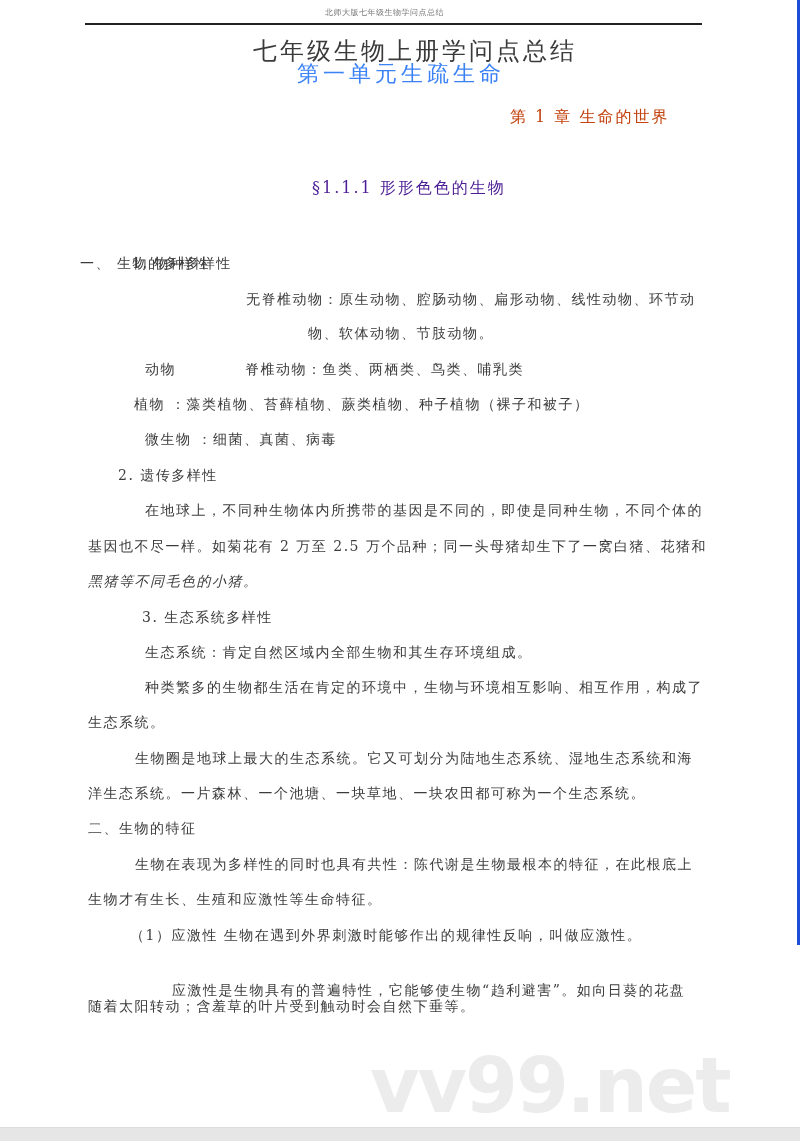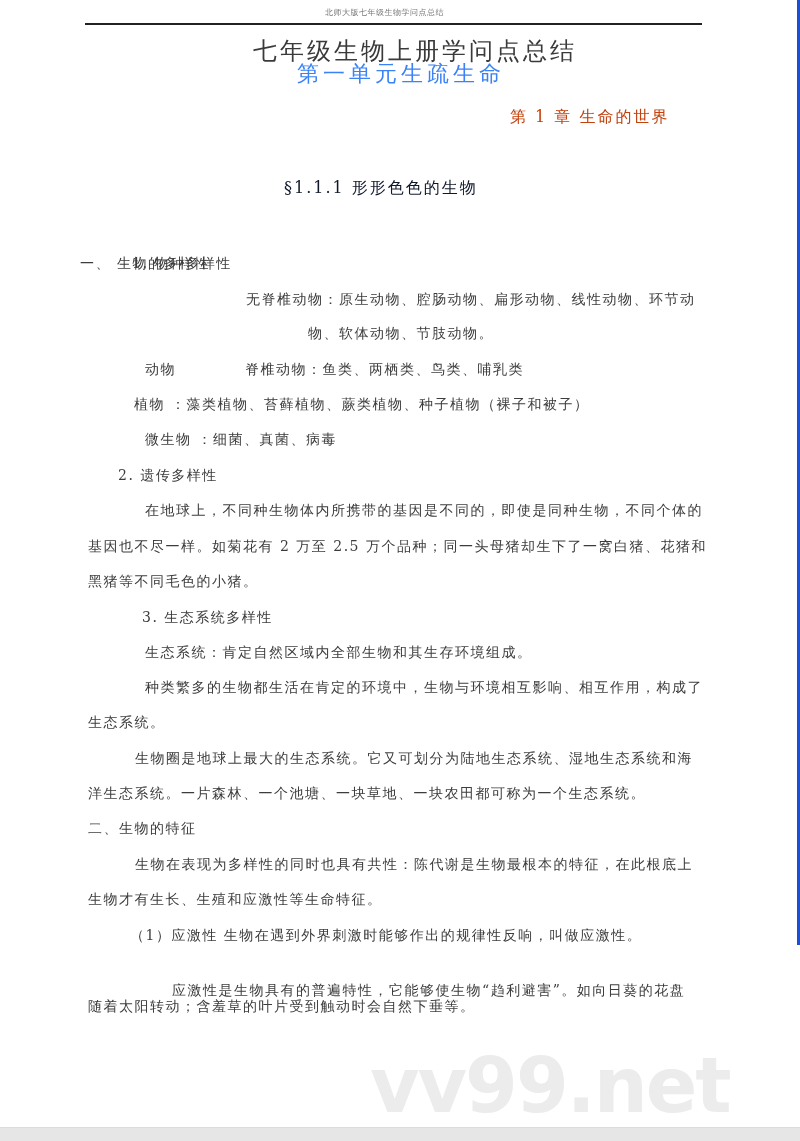--- a/index.html
+++ b/index.html
@@ -8,21 +8,21 @@
     font-family: "DejaVu Serif", "Liberation Serif", serif; color: #333333;
   }
   .page { position: absolute; left: 0; top: 0; width: 797px; height: 945px; background: #ffffff; border-right: 3px solid #1d4ed8; }
   .bottom-strip { position: absolute; left: 0; top: 1127px; width: 800px; height: 14px; background: #e6e6e6; border-top: 1px solid #dcdcdc; }
   .running-header { position: absolute; top: 7px; left: 325px; font-size: 8px; color: #777; letter-spacing: 0.5px; white-space: nowrap; }
   .header-rule { position: absolute; top: 23px; left: 85px; width: 617px; height: 2px; background: #222; }
   .abs { position: absolute; white-space: nowrap; }
   .title-main { top: 24px; left: 253px; font-size: 24px; letter-spacing: 3px; color: #3a3a3a; margin-top: 11px; }
   .title-unit { top: 59px; left: 297px; font-size: 22px; letter-spacing: 4px; color: #3b82f6; }
   .chapter { top: 107px; left: 510px; font-size: 16px; letter-spacing: 2px; color: #c2410c; }
-  .section { top: 178px; left: 284px; font-size: 16px; letter-spacing: 2px; color: #0f172a; }
+  .section { top: 178px; left: 312px; font-size: 16px; letter-spacing: 2px; color: #4c1d95; }
   .t { font-size: 14px; letter-spacing: 1.5px; color: #3c3c3c; }
   .watermark {
     position: absolute; left: 370px; top: 995px; font-family: "DejaVu Sans", sans-serif; font-weight: bold;
     font-size: 76px; color: #ececec; letter-spacing: -2px; white-space: nowrap; margin-top: 46px;
   }
 </style>
 </head>
 <body>
 
 <div class="page">
@@ -39,21 +39,21 @@
   <div class="abs t" style="top:291px;left:246px;">无脊椎动物：原生动物、腔肠动物、扁形动物、线性动物、环节动</div>
   <div class="abs t" style="top:325px;left:308px;">物、软体动物、节肢动物。</div>
   <div class="abs t" style="top:361px;left:145px;">动物</div>
   <div class="abs t" style="top:361px;left:245px;">脊椎动物：鱼类、两栖类、鸟类、哺乳类</div>
   <div class="abs t" style="top:396px;left:134px;text-align:right;">植物 ：藻类植物、苔藓植物、蕨类植物、种子植物（裸子和被子）</div>
   <div class="abs t" style="top:431px;left:145px;">微生物 ：细菌、真菌、病毒</div>
 
   <div class="abs t" style="top:467px;left:118px;">2.  遗传多样性</div>
   <div class="abs t" style="top:502px;left:145px;">在地球上，不同种生物体内所携带的基因是不同的，即使是同种生物，不同个体的</div>
   <div class="abs t" style="top:538px;left:88px;">基因也不尽一样。如菊花有 2 万至 2.5 万个品种；同一头母猪却生下了一窝白猪、花猪和</div>
-  <div class="abs t" style="top:573px;left:88px;">黑猪等不同毛色的小猪。</div>
+  <div class="abs t" style="top:573px;left:88px;font-style:italic;">黑猪等不同毛色的小猪。</div>
 
   <div class="abs t" style="top:609px;left:118px;margin-left:24px;">3.  生态系统多样性</div>
   <div class="abs t" style="top:644px;left:145px;">生态系统：肯定自然区域内全部生物和其生存环境组成。</div>
   <div class="abs t" style="top:679px;left:145px;">种类繁多的生物都生活在肯定的环境中，生物与环境相互影响、相互作用，构成了</div>
   <div class="abs t" style="top:714px;left:88px;">生态系统。</div>
   <div class="abs t" style="top:750px;left:135px;">生物圈是地球上最大的生态系统。它又可划分为陆地生态系统、湿地生态系统和海</div>
   <div class="abs t" style="top:785px;left:88px;">洋生态系统。一片森林、一个池塘、一块草地、一块农田都可称为一个生态系统。</div>
 
   <div class="abs t" style="top:820px;left:88px;">二、生物的特征</div>
   <div class="abs t" style="top:856px;left:135px;">生物在表现为多样性的同时也具有共性：陈代谢是生物最根本的特征，在此根底上</div>

